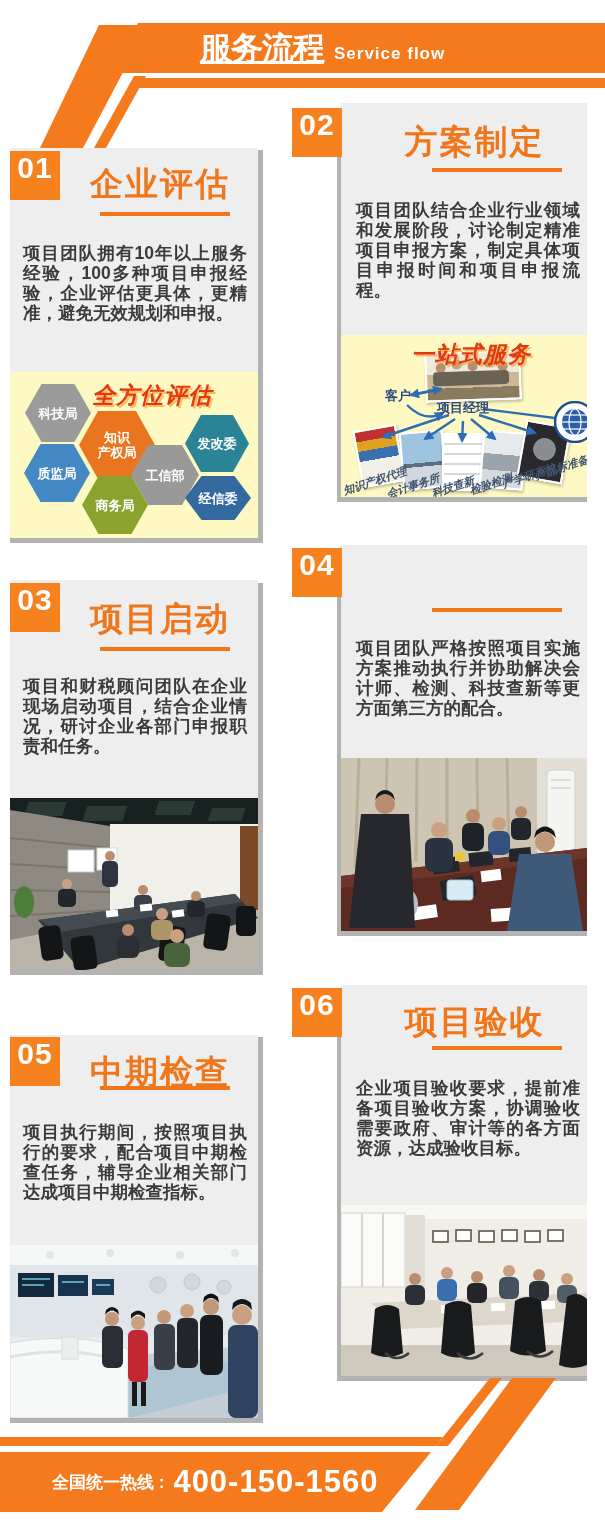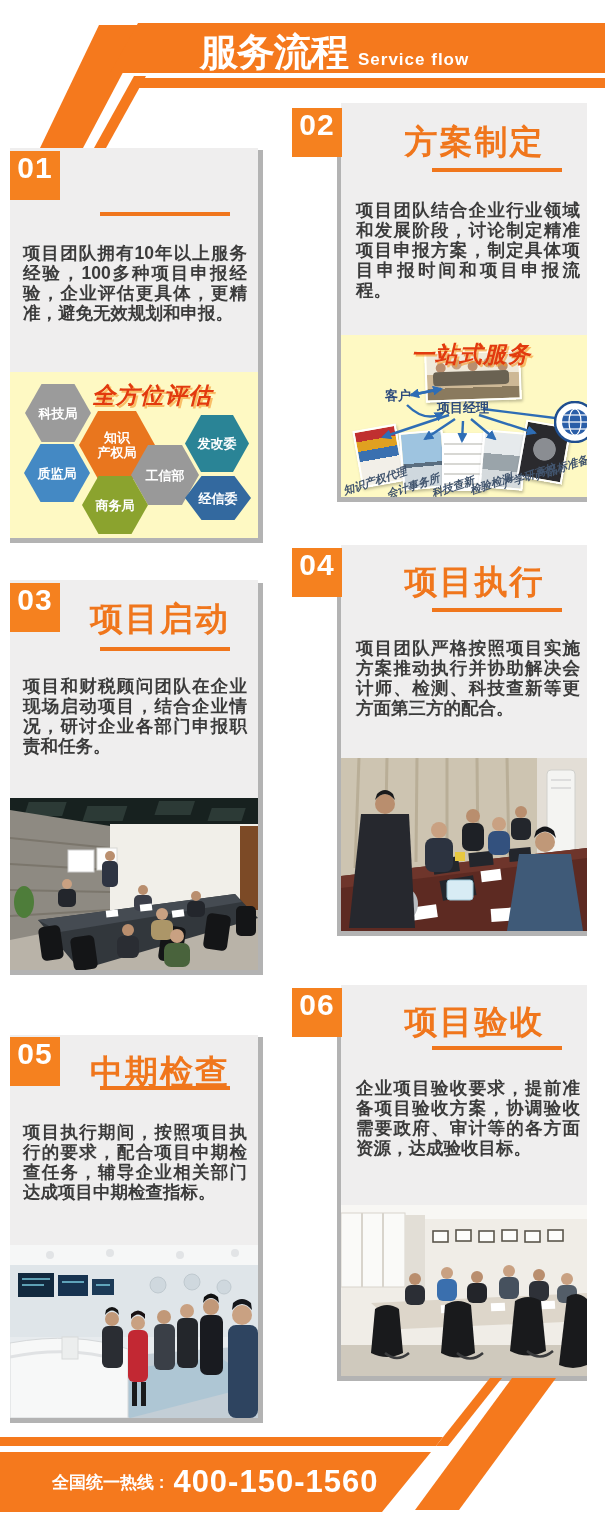--- a/index.html
+++ b/index.html
@@ -3,21 +3,21 @@
 <meta charset="utf-8">
 <style>
   html,body{margin:0;padding:0;background:#ffffff;}
   .canvas{position:relative;width:605px;height:1538px;background:#fff;overflow:hidden;
           font-family:"Liberation Sans","DejaVu Sans",sans-serif;}
   .abs{position:absolute;}
   svg{display:block;}
   
   .ribbon{left:0;width:605px;pointer-events:none;}
   .hdr-text{left:200px;top:27px;display:flex;align-items:baseline;gap:10px;color:#fff;}
-  .hdr-cn{font-size:38px;font-weight:bold;letter-spacing:-1px;}
+  .hdr-cn{font-size:32px;font-weight:bold;letter-spacing:-1px;text-decoration:underline;}
   .hdr-en{font-size:17px;font-weight:bold;letter-spacing:1px;}
   
   .card-bg{background:#efeeee;}
   .img-area{background:#fef9c3;overflow:hidden;}
   .shadow{background:#b3b3b3;}
   .badge{width:50px;height:49px;background:#f5811f;color:#fff;font-size:30px;font-weight:bold;
          display:flex;justify-content:center;letter-spacing:1px;}
   .card-title{color:#f0761c;font-size:33px;font-weight:bold;text-align:center;letter-spacing:2px;}
   .t-underline{height:4px;width:130px;background:#f0761c;}
   .card-body{font-size:17.5px;font-weight:bold;color:#3b3b3b;line-height:20px;text-align:justify;}
@@ -63,20 +63,21 @@
     <div class="abs hex" style="left:14px;top:72px;width:66px;height:58px;background:#4489c4"><span>质监局</span></div>
     <div class="abs hex" style="left:121px;top:73px;width:68px;height:60px;background:#999999"><span>工信部</span></div>
     <div class="abs hex" style="left:72px;top:104px;width:66px;height:58px;background:#8ba32e"><span>商务局</span></div>
     <div class="abs hex" style="left:175px;top:104px;width:66px;height:44px;background:#33699f"><span>经信委</span></div>
   </div>
   <div class="abs shadow" style="left:258px;top:150px;width:5px;height:393px"></div>
   <div class="abs shadow" style="left:10px;top:538px;width:253px;height:5px"></div>
   <div class="abs badge" style="left:10px;top:151px">
       <span>01</span>
     </div>
+  <div class="abs card-title" style="left:62px;top:162px;width:196px">企业评估</div>
   <div class="abs t-underline" style="left:100px;top:212px"></div>
   <div class="abs card-body" style="left:23px;top:243px;width:224px">项目团队拥有10年以上服务经验，100多种项目申报经验，企业评估更具体，更精准，避免无效规划和申报。</div>
 
   <div class="abs card-bg" style="left:341px;top:103px;width:246px;height:232px"></div>
   <div class="abs img-area" style="left:341px;top:335px;width:246px;height:162px">
 
     <div class="abs fan-photo" style="left:16px;top:92px;width:40px;height:54px;background:linear-gradient(180deg,#c03030 0 18%,#e0a020 18% 36%,#3a70b0 36% 55%,#f2efe8 55% 100%);transform:rotate(-10deg)"></div>
     <div class="abs fan-photo" style="left:60px;top:96px;width:40px;height:54px;background:linear-gradient(180deg,#9ec4e0 0 55%,#5a6e80 55% 62%,#cfd8de 62% 100%);transform:rotate(-5deg)"></div>
     <div class="abs fan-photo" style="left:101px;top:98px;width:40px;height:54px;background:repeating-linear-gradient(180deg,#ffffff 0 8px,#d8d8d4 8px 10px);transform:rotate(0deg)"></div>
     <div class="abs fan-photo" style="left:140px;top:96px;width:40px;height:54px;background:linear-gradient(180deg,#e6eaec 0 40%,#9aa4aa 40% 70%,#d5dadd 70% 100%);transform:rotate(5deg)"></div>
@@ -258,21 +259,20 @@
           <path d="M193,80 q11,-13 22,0 l-2,-7 q-9,-9 -18,0 z" fill="#15161a"></path>
           <polygon points="178,96 230,96 242,173 166,173" fill="#3f5a78"></polygon>
         </g>
     </svg>
   </div>
   <div class="abs shadow" style="left:337px;top:597px;width:4px;height:339px"></div>
   <div class="abs shadow" style="left:341px;top:931px;width:246px;height:5px"></div>
   <div class="abs badge" style="left:292px;top:548px">
       <span>04</span>
     </div>
-  <div class="abs card-title" style="left:362px;top:560px;width:225px">项目执行</div>
   <div class="abs t-underline" style="left:432px;top:608px"></div>
   <div class="abs card-body" style="left:356px;top:638px;width:224px">项目团队严格按照项目实施方案推动执行并协助解决会计师、检测、科技查新等更方面第三方的配合。</div>
 
   <div class="abs card-bg" style="left:10px;top:1035px;width:248px;height:210px"></div>
   <div class="abs img-area" style="left:10px;top:1245px;width:248px;height:173px">
     <svg width="248" height="173" viewBox="0 0 248 173" preserveAspectRatio="none">
       <rect width="248" height="173" fill="#e7ebee"></rect>
       <rect width="248" height="20" fill="#f6f7f7"></rect>
       <g fill="#e2e4e6">
           <circle cx="40" cy="10" r="4"></circle>

